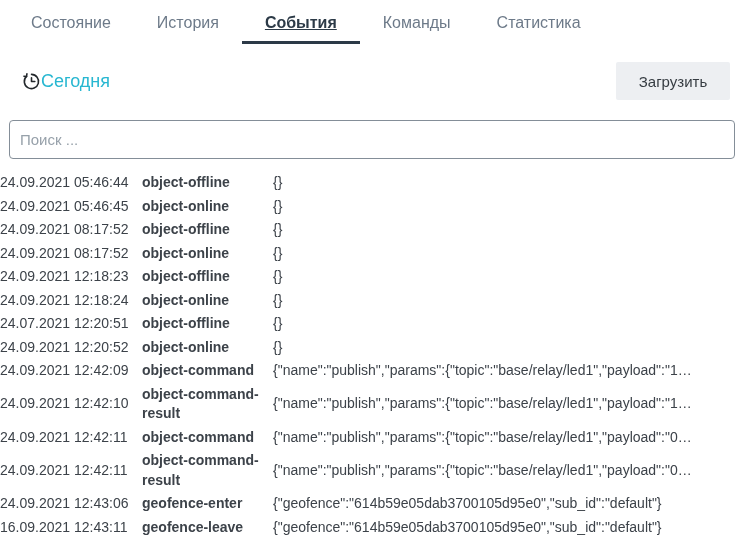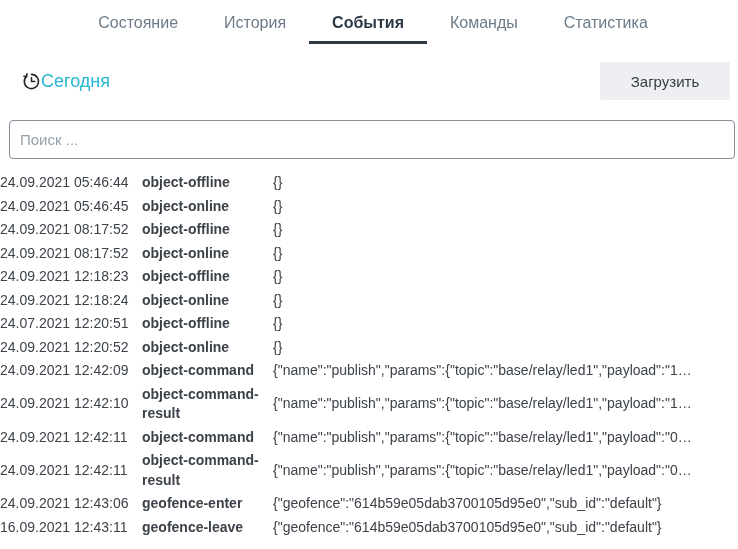--- a/index.html
+++ b/index.html
@@ -11,47 +11,48 @@
     --border:#848e98;
   }
   html,body{margin:0;padding:0;}
   body{
     width:738px;height:549px;overflow:hidden;
     background:#ffffff;color:var(--text);
     font-family:"Liberation Sans","DejaVu Sans",sans-serif;
     position:relative;
   }
   
-  .tabs{display:flex;padding-left:8px;align-items:flex-end;justify-content:center;}
+  .tabs{display:flex;padding-left:8px;align-items:flex-end;}
   .tab{
     padding:14px 23px 9px 23px;
     font-size:16px;line-height:18px;
     color:var(--tab-inactive);
     border-bottom:3px solid transparent;
     cursor:pointer;white-space:nowrap;
   }
   .tab.active{
     color:var(--tab-active);
     font-weight:700;
     border-bottom-color:var(--tab-active);
+    text-decoration:underline;
   }
   
   .toolbar{
     margin:18px 8px 0 9px;
     display:flex;align-items:center;justify-content:space-between;
     height:38px;
   }
   .period{
     display:flex;align-items:center;
     padding-left:13px;cursor:pointer;
   }
   .period-label{font-size:18px;color:var(--accent);}
   .history-icon{display:inline-flex;width:19px;height:19px;}
   .load-btn{
-    width:130px;height:38px;
+    width:114px;height:38px;
     background:var(--button-bg);
     border:none;border-radius:2px;
     font-family:inherit;font-size:15px;color:#363c42;
     cursor:pointer;
   }
   
   .search{margin:20px 3px 0 9px;border-radius:19px;}
   .search input{
     box-sizing:border-box;width:100%;height:39px;
     border:1px solid var(--border);border-radius:4px;

